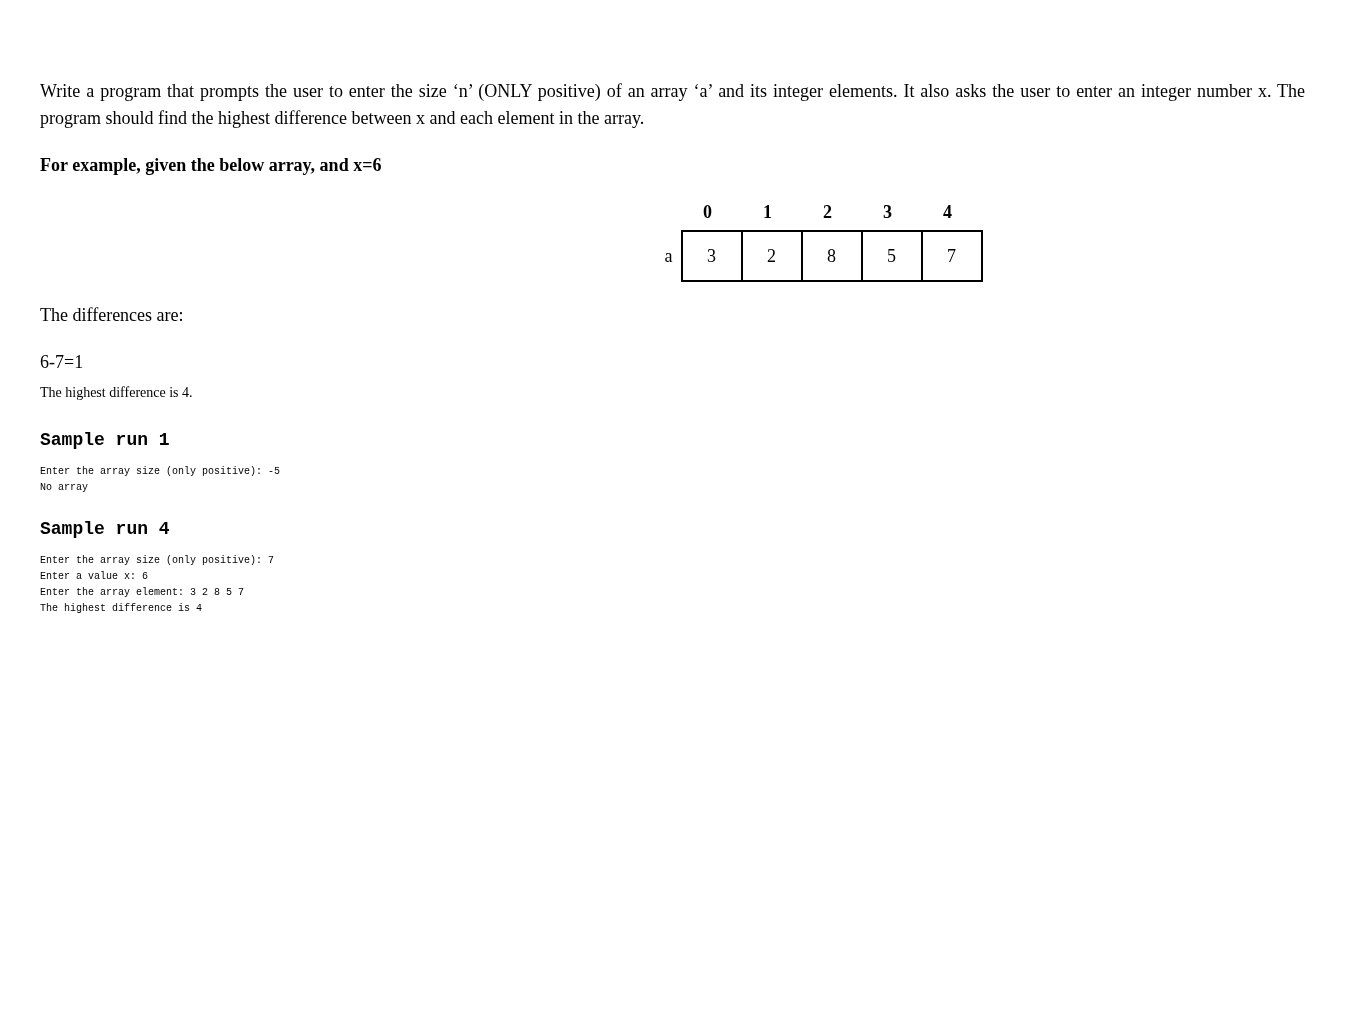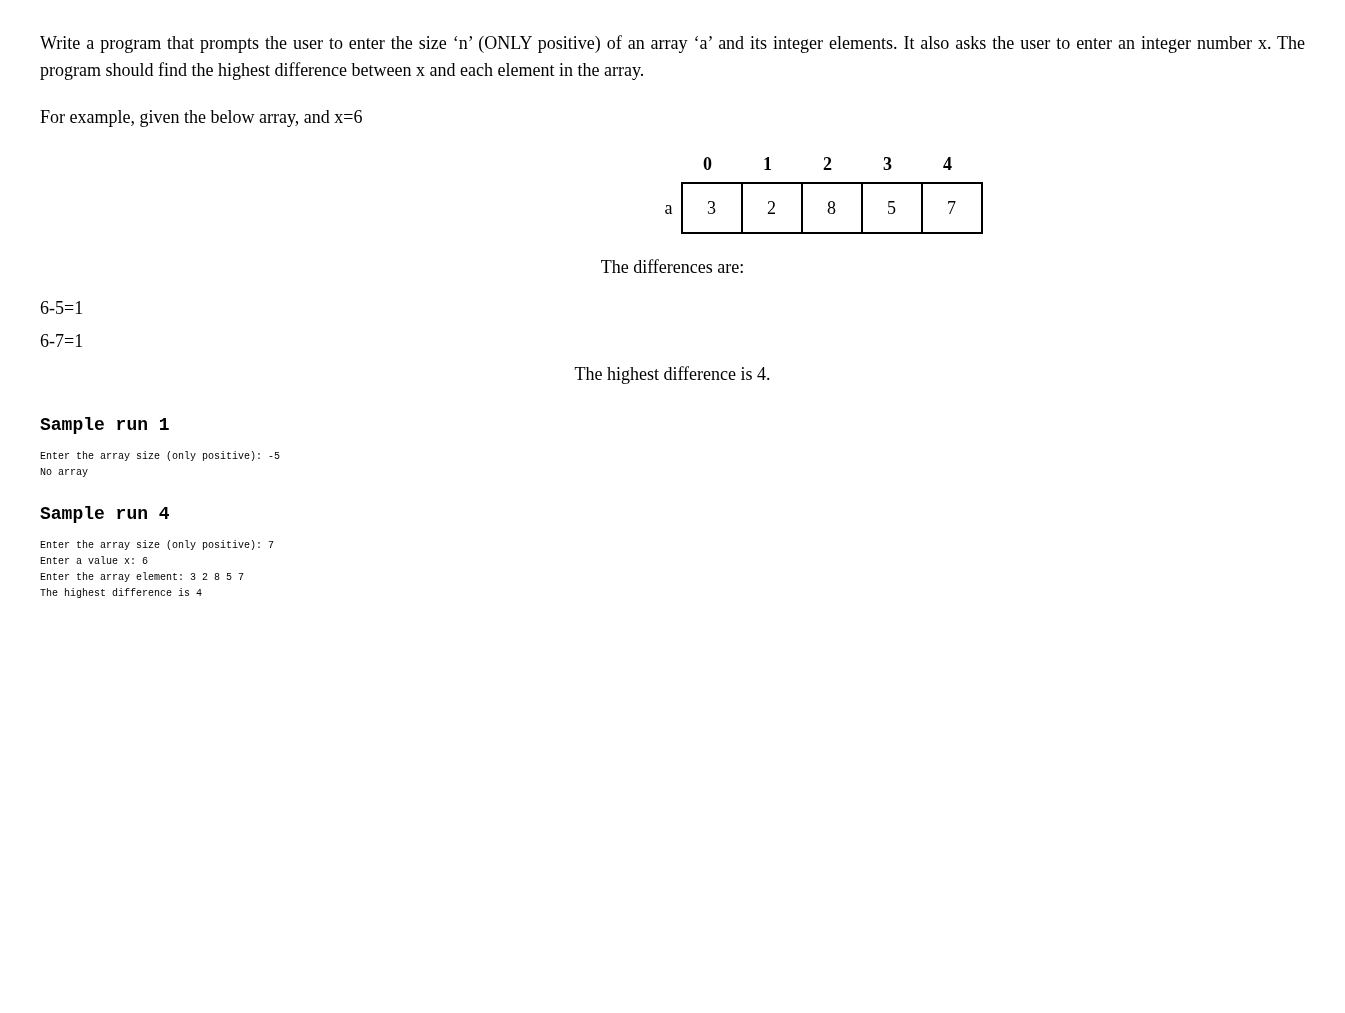--- a/index.html
+++ b/index.html
@@ -14,24 +14,26 @@
       font-size: 18px;
       color: #000000;
       padding: 30px 40px;
       max-width: 1345px;
       line-height: 1.5;
     }
 
     .intro-text {
       margin-bottom: 20px;
       text-align: justify;
+      margin-top: 48px;
     }
 
     .example-text {
       margin-bottom: 12px;
+      font-weight: bold;
     }
 
     .array-container {
       display: flex;
       flex-direction: column;
       align-items: center;
       margin: 20px auto 20px 0;
       padding-left: 280px;
     }
 
@@ -72,35 +74,33 @@
       border-right: 2px solid #000;
       border-bottom: 2px solid #000;
       display: flex;
       align-items: center;
       justify-content: center;
       font-size: 18px;
     }
 
     .differences-section {
       margin-top: 20px;
-      margin-bottom: 14px;
-      text-align: center;
+      margin-bottom: 20px;
     }
 
     .diff-item {
       font-family: Georgia, 'Times New Roman', serif;
       font-size: 18px;
       margin-bottom: 6px;
     }
 
     .highest-diff {
       margin-top: 3px;
       margin-bottom: 24px;
-      font-size: 18px;
-      text-align: center;
+      font-size: 14px;
     }
 
     .sample-run-title {
       font-family: 'Courier New', Courier, monospace;
       font-weight: bold;
       font-size: 18px;
       margin-bottom: 10px;
       margin-top: 20px;
     }
 
@@ -137,21 +137,20 @@
       <div class="array-cell">7</div>
     </div>
   </div>
 </div>
 
 <div class="differences-section">
   <p class="diff-item">The differences are:</p>
 </div>
 
 <div>
-  <p class="diff-item">6-5=1</p>
   <p class="diff-item">6-7=1</p>
 </div>
 
 <p class="highest-diff">The highest difference is 4.</p>
 
 <p class="sample-run-title">Sample run 1</p>
 <pre class="code-block">Enter the array size (only positive): -5
 No array</pre>
 
 <p class="sample-run-title">Sample run 4</p>

